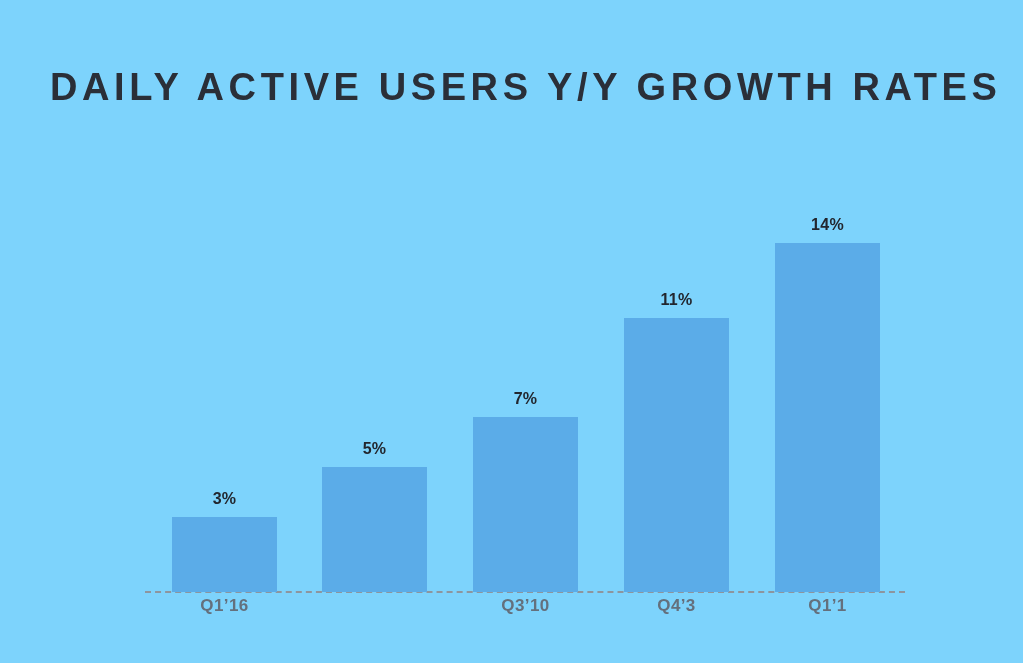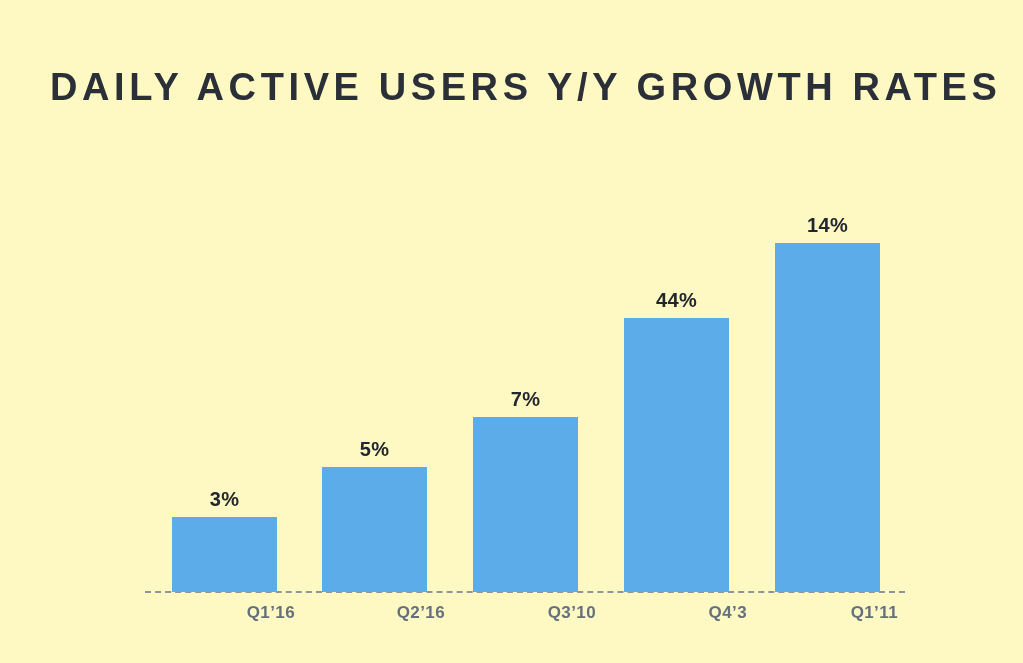--- a/index.html
+++ b/index.html
@@ -12,21 +12,21 @@
     height: 663px;
     overflow: hidden;
     font-family: "Liberation Sans", sans-serif;
     -webkit-font-smoothing: antialiased;
   }
 
   #slide {
     position: relative;
     width: 1023px;
     height: 663px;
-    background: #fef9c3;
+    background: #7dd3fc;
   }
 
   
   #chart-title {
     position: absolute;
     left: 50px;
     top: 62px;
     width: 940px;
     font-size: 38px;
     font-weight: 700;
@@ -65,34 +65,34 @@
     width: 105px;
     background: #5bace8;
     display: block;
   }
 
   .bar-value {
     position: absolute;
     left: 0;
     width: 105px;
     text-align: center;
-    font-size: 20px;
+    font-size: 16px;
     font-weight: 700;
     color: #22262e;
     letter-spacing: 0.3px;
     line-height: 20px;
   }
 
   .bar-label {
     position: absolute;
     left: -18px;
     width: 141px;
     top: 100%;
-    margin-top: 11px;
-    text-align: right;
+    margin-top: 4px;
+    text-align: center;
     font-size: 17px;
     font-weight: 700;
     color: #64707d;
     letter-spacing: 0.4px;
     line-height: 20px;
     white-space: nowrap;
   }
 </style>
 </head>
 <body>
@@ -107,35 +107,34 @@
 
     <div class="bar-group" style="left:172px;">
       <div class="bar-value" style="bottom:83px;">3%</div>
       <div class="bar" style="height: 75px; background: rgb(91, 172, 232);"></div>
       <div class="bar-label">Q1’16</div>
     </div>
 
     <div class="bar-group" style="left:322px;">
       <div class="bar-value" style="bottom:133px;">5%</div>
       <div class="bar" style="height: 125px; background: rgb(91, 172, 232);"></div>
-      <div class="bar-label">Q2’16</div>
     </div>
 
     <div class="bar-group" style="left:473px;">
       <div class="bar-value" style="bottom: 183px;">7%</div>
       <div class="bar" style="height: 175px; background: rgb(91, 172, 232);"></div>
       <div class="bar-label">Q3’10</div>
     </div>
 
     <div class="bar-group" style="left:624px;">
-      <div class="bar-value" style="bottom:282px;">44%</div>
+      <div class="bar-value" style="bottom:282px;">11%</div>
       <div class="bar" style="height: 274px; background: rgb(91, 172, 232);"></div>
       <div class="bar-label">Q4’3</div>
     </div>
 
     <div class="bar-group" style="left:775px;">
       <div class="bar-value" style="bottom:357px;">14%</div>
       <div class="bar" style="height: 349px; background: rgb(91, 172, 232);"></div>
-      <div class="bar-label">Q1’11</div>
+      <div class="bar-label">Q1’1</div>
     </div>
 
   </div>
 </div>
 
 </body></html>

